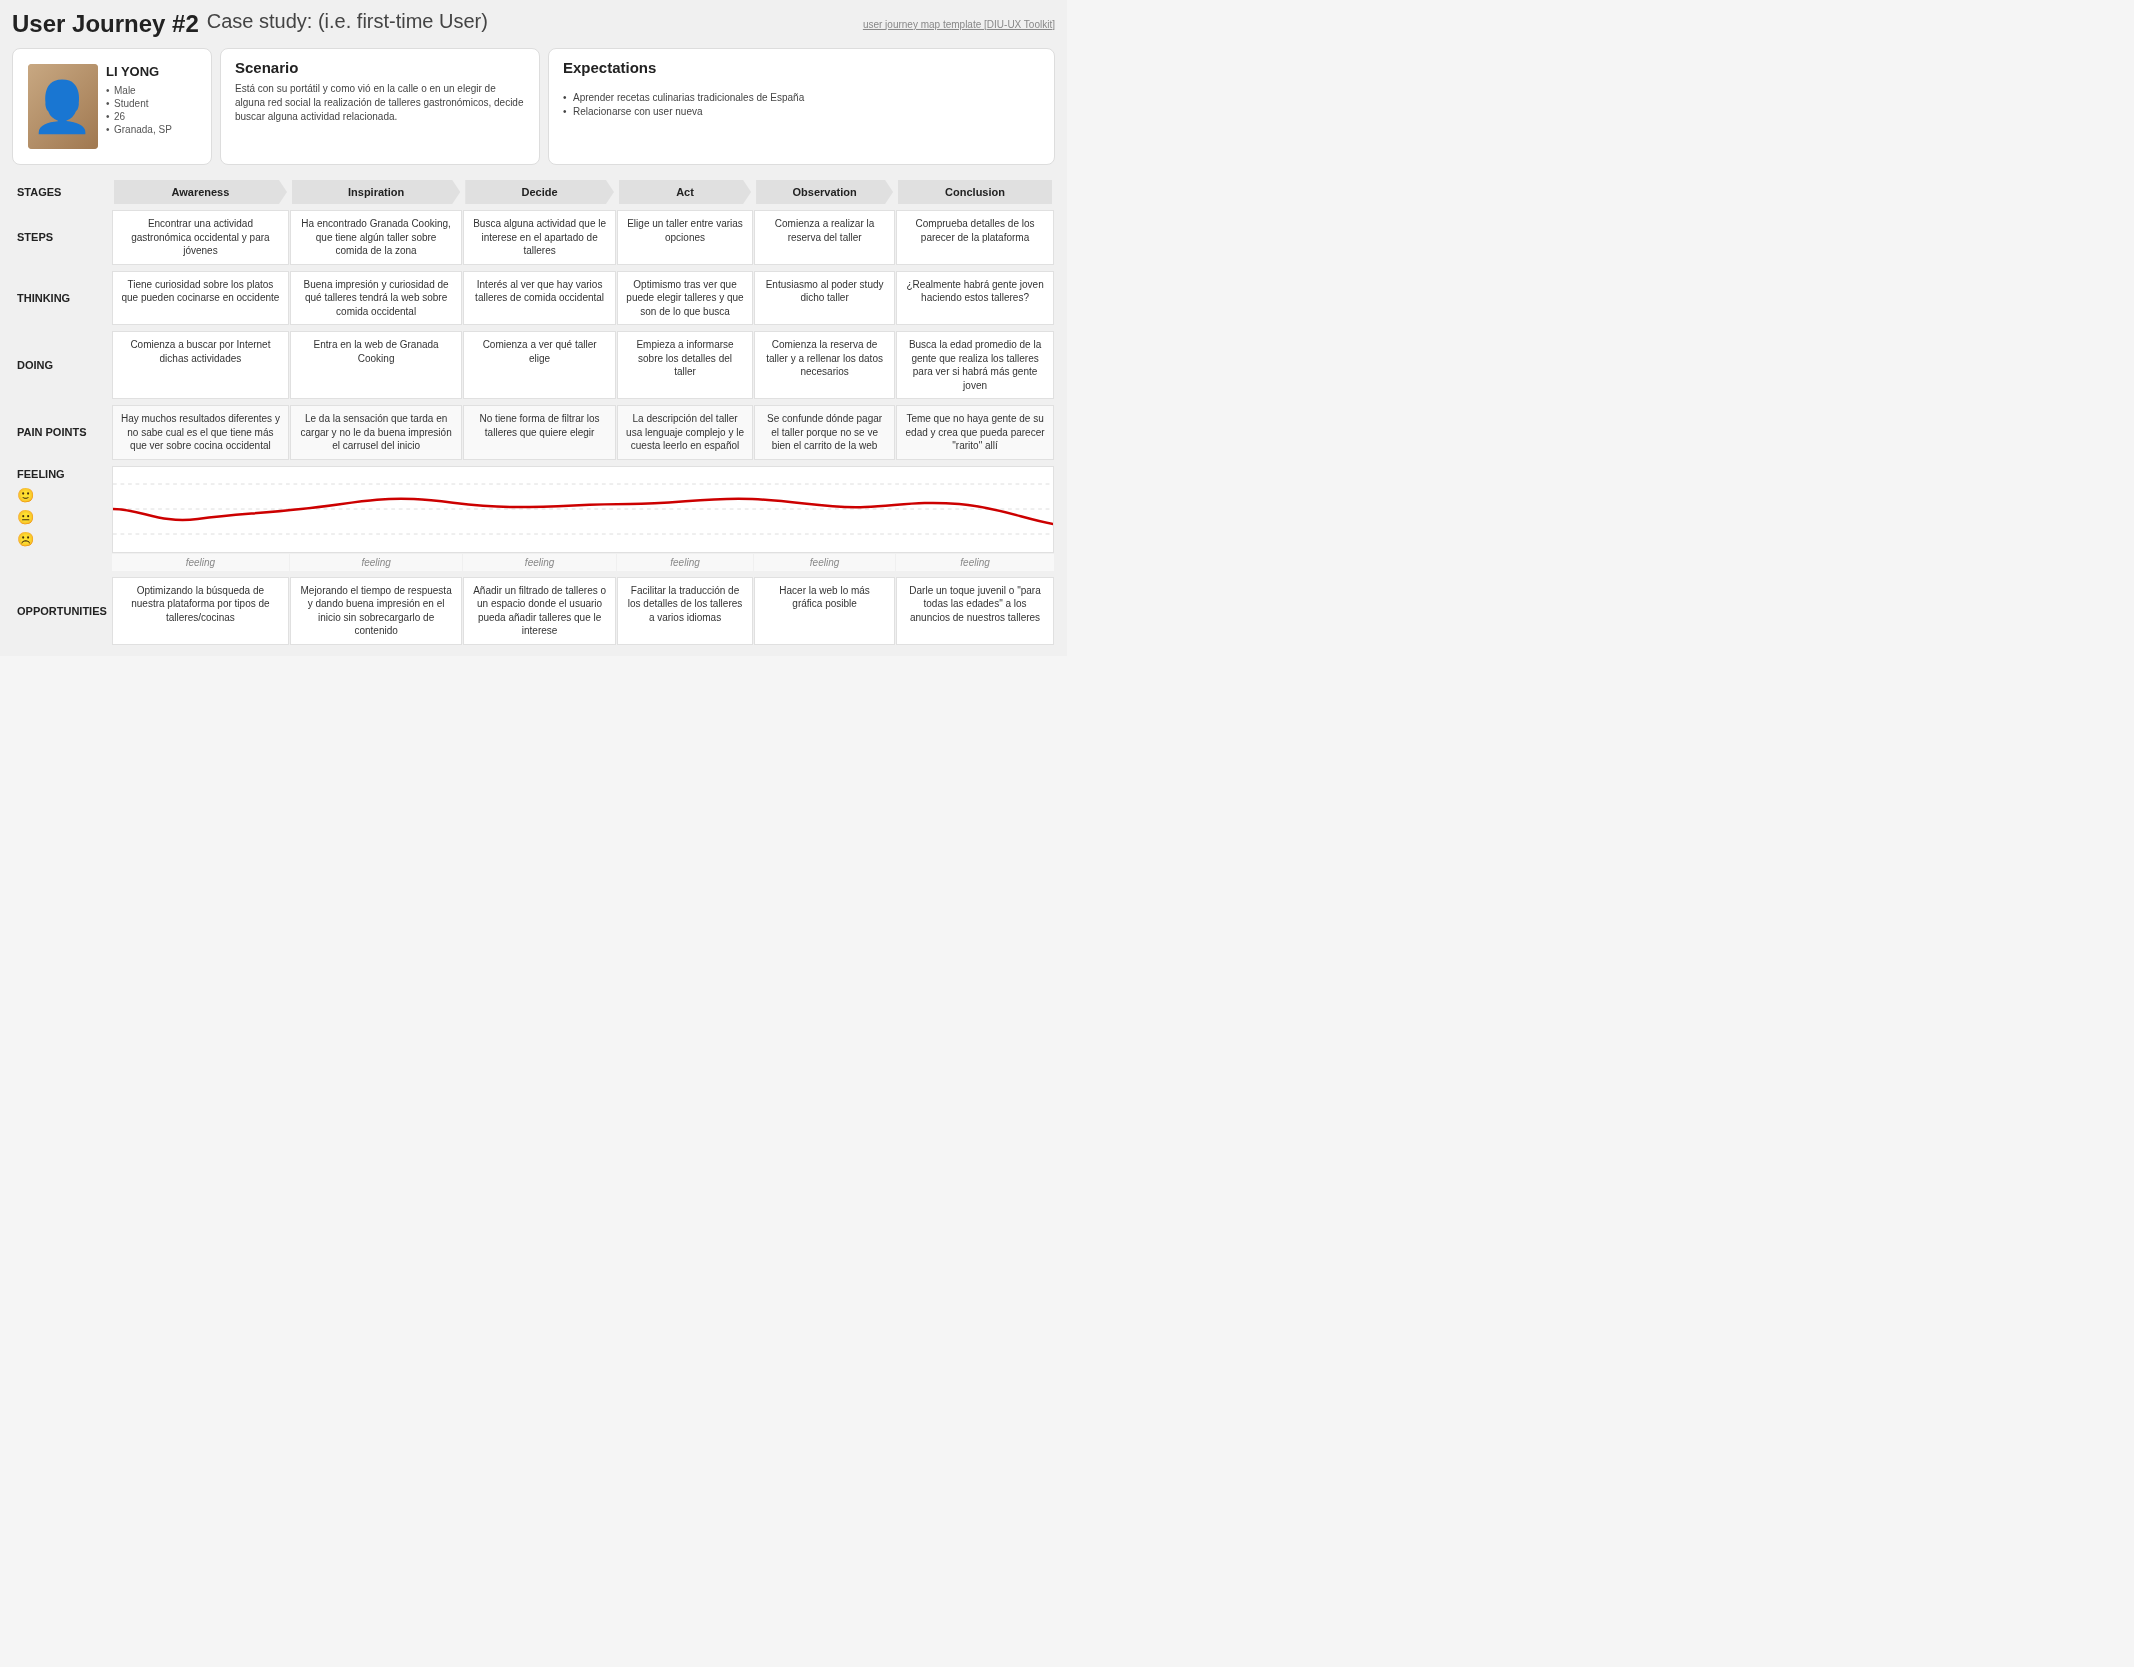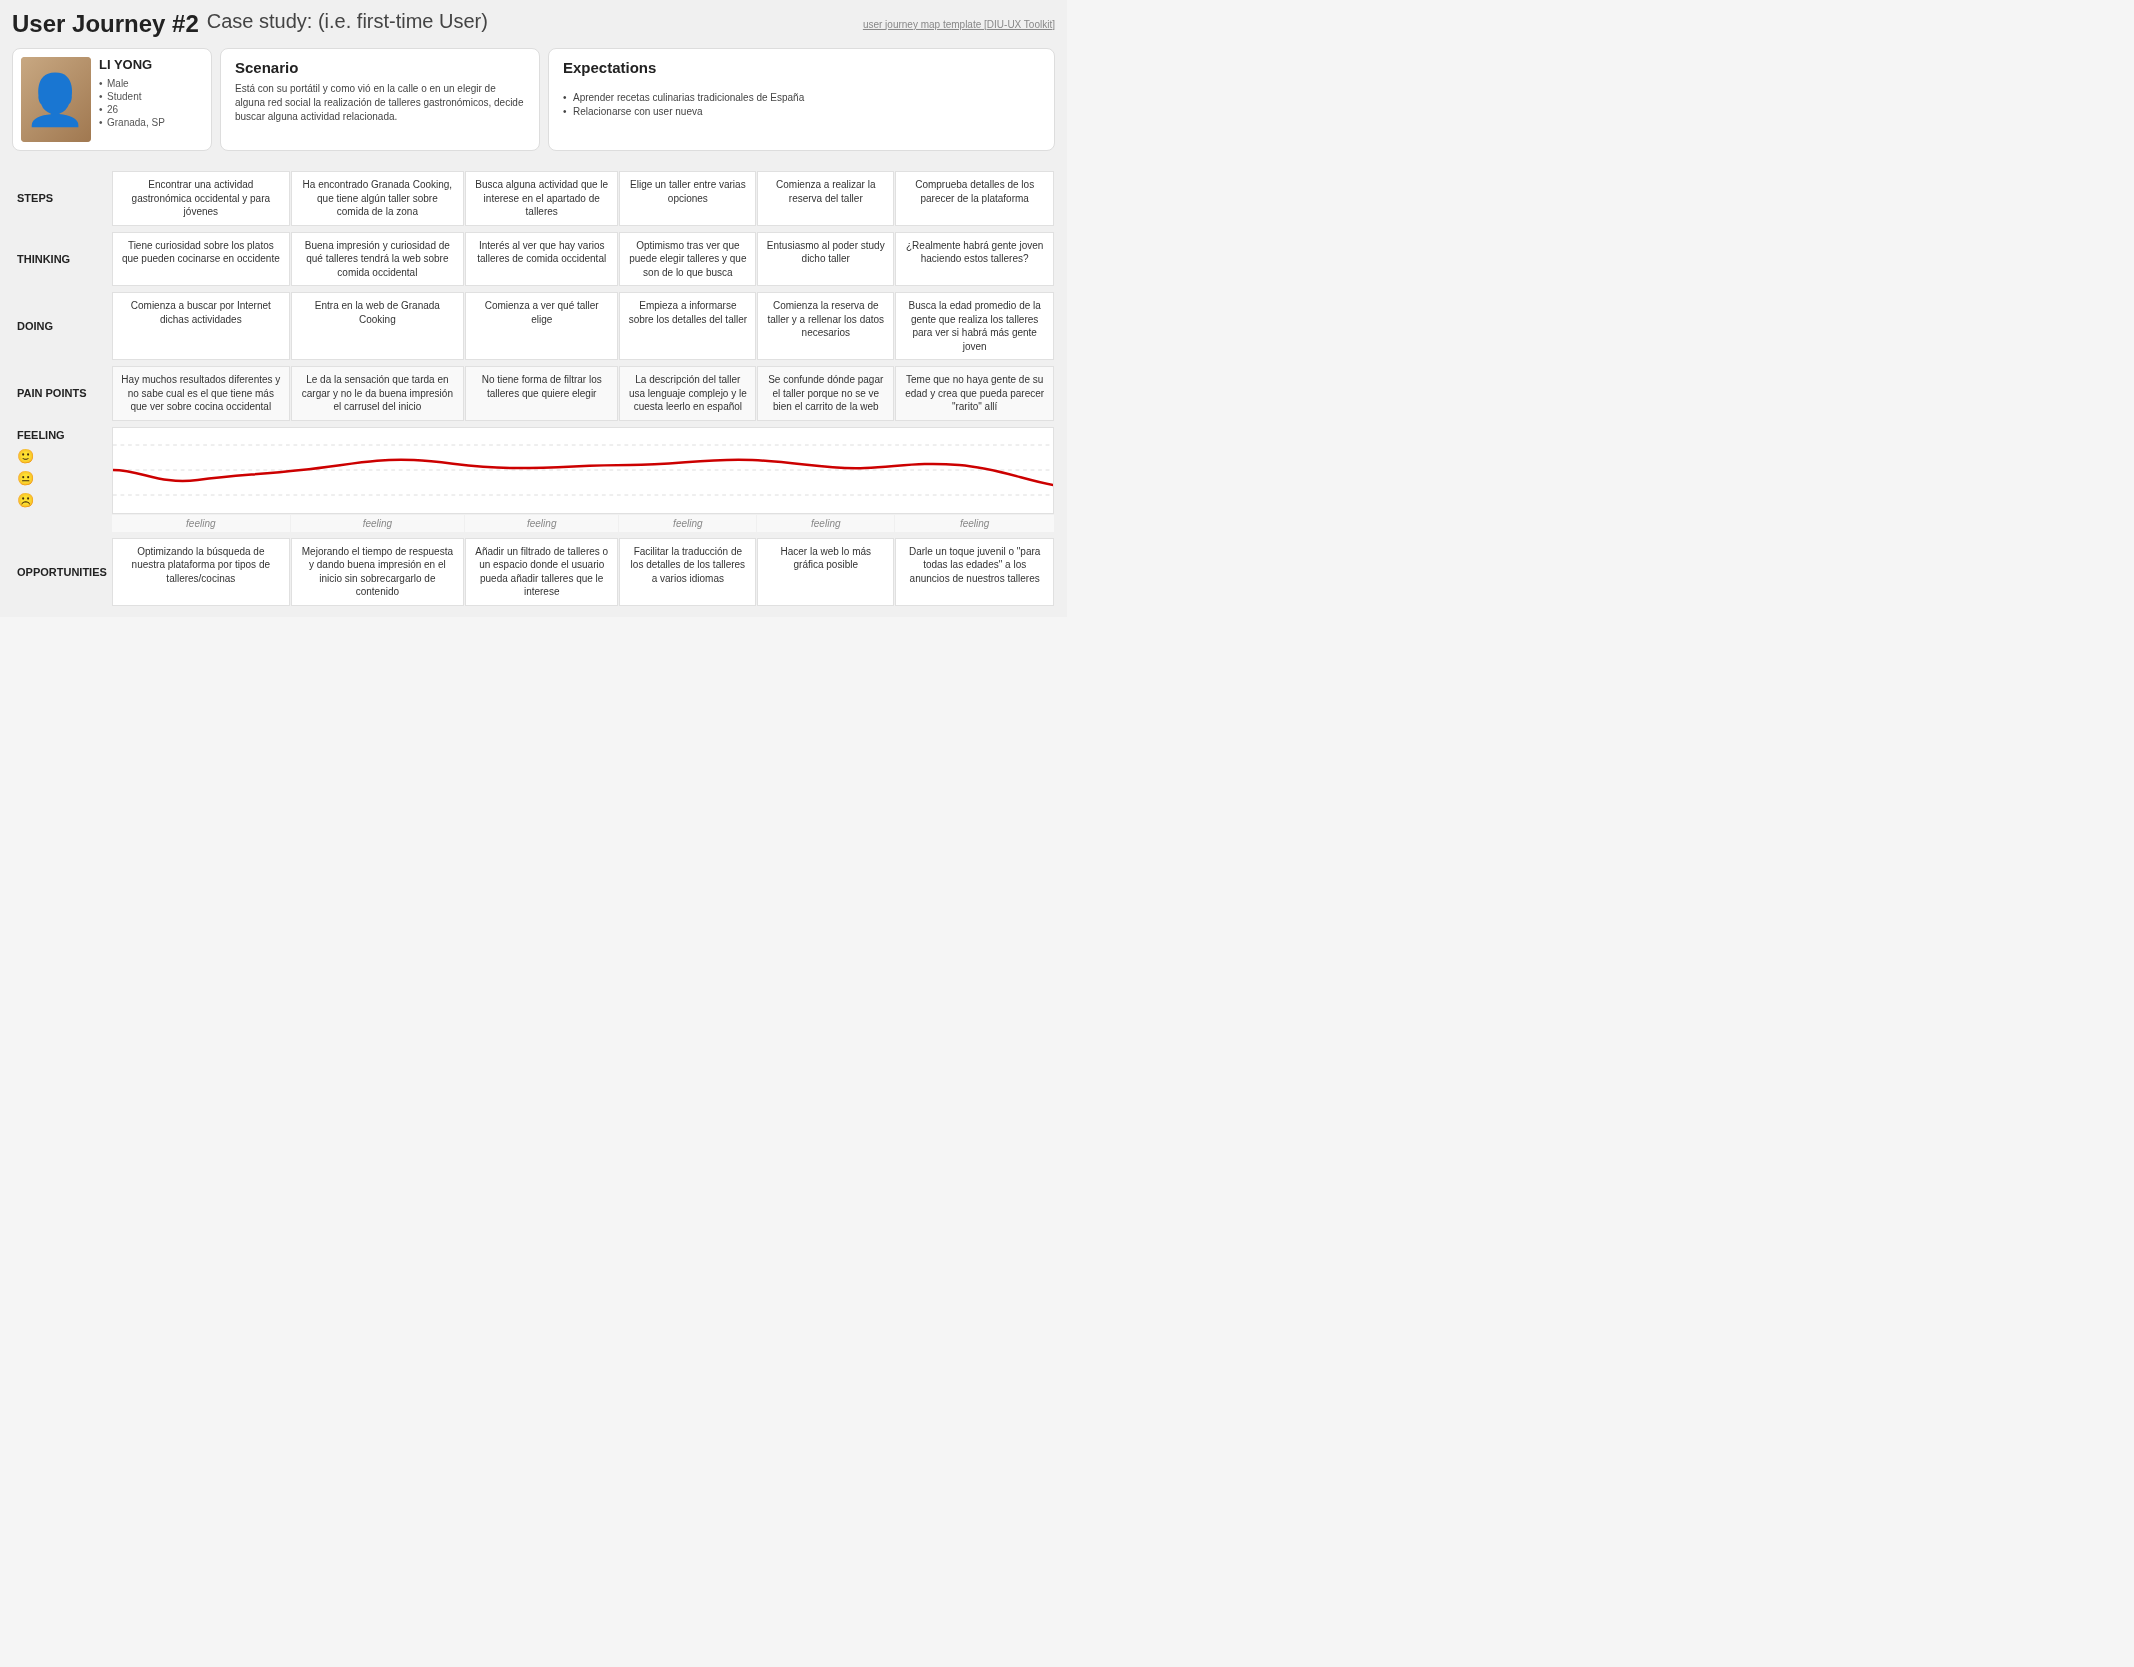--- a/index.html
+++ b/index.html
@@ -47,21 +47,21 @@
     
     .user-info-section {
       display: flex;
       gap: 8px;
       margin-bottom: 14px;
     }
     .user-card {
       background: white;
       border-radius: 8px;
       border: 1px solid #ddd;
-      padding: 8px;
+      padding: 15px;
       display: flex;
       gap: 8px;
       align-items: flex-start;
       min-width: 200px;
     }
     .user-avatar {
       width: 70px;
       height: 85px;
       background: #c8a882;
       border-radius: 4px;
@@ -281,20 +281,41 @@
       <col style="width:65px">
       <col style="width:calc((100% - 65px)/6)">
       <col style="width:calc((100% - 65px)/6)">
       <col style="width:calc((100% - 65px)/6)">
       <col style="width:calc((100% - 65px)/6)">
       <col style="width:calc((100% - 65px)/6)">
       <col style="width:calc((100% - 65px)/6)">
     </colgroup>
 
     <tbody>
+        <tr>
+      <td class="section-label">STAGES</td>
+      <td class="header-stage-cell">
+        <div class="stage-box" style="clip-path: polygon(0px 0px, calc(100% - 8px) 0px, 100% 50%, calc(100% - 8px) 100%, 0px 100%);">Awareness</div>
+      </td>
+      <td class="header-stage-cell">
+        <div class="stage-box" style="clip-path: polygon(0px 0px, calc(100% - 8px) 0px, 100% 50%, calc(100% - 8px) 100%, 0px 100%);">Inspiration</div>
+      </td>
+      <td class="header-stage-cell">
+        <div class="stage-box" style="clip-path: polygon(0px 0px, calc(100% - 8px) 0px, 100% 50%, calc(100% - 8px) 100%, 0px 100%);">Decide</div>
+      </td>
+      <td class="header-stage-cell">
+        <div class="stage-box" style="clip-path: polygon(0px 0px, calc(100% - 8px) 0px, 100% 50%, calc(100% - 8px) 100%, 0px 100%);">Act</div>
+      </td>
+      <td class="header-stage-cell">
+        <div class="stage-box" style="clip-path: polygon(0px 0px, calc(100% - 8px) 0px, 100% 50%, calc(100% - 8px) 100%, 0px 100%);">Observation</div>
+      </td>
+      <td class="header-stage-cell">
+        <div class="stage-box">Conclusion</div>
+      </td>
+    </tr>
 
     <tr class="spacer-row">
           <td colspan="7"></td>
         </tr>
 
     <tr>
       <td class="section-label">STEPS</td>
       <td class="data-cell">Encontrar una actividad gastronómica occidental y para jóvenes</td>
       <td class="data-cell">Ha encontrado Granada Cooking, que tiene algún taller sobre comida de la zona</td>
       <td class="data-cell">Busca alguna actividad que le interese en el apartado de talleres</td>

